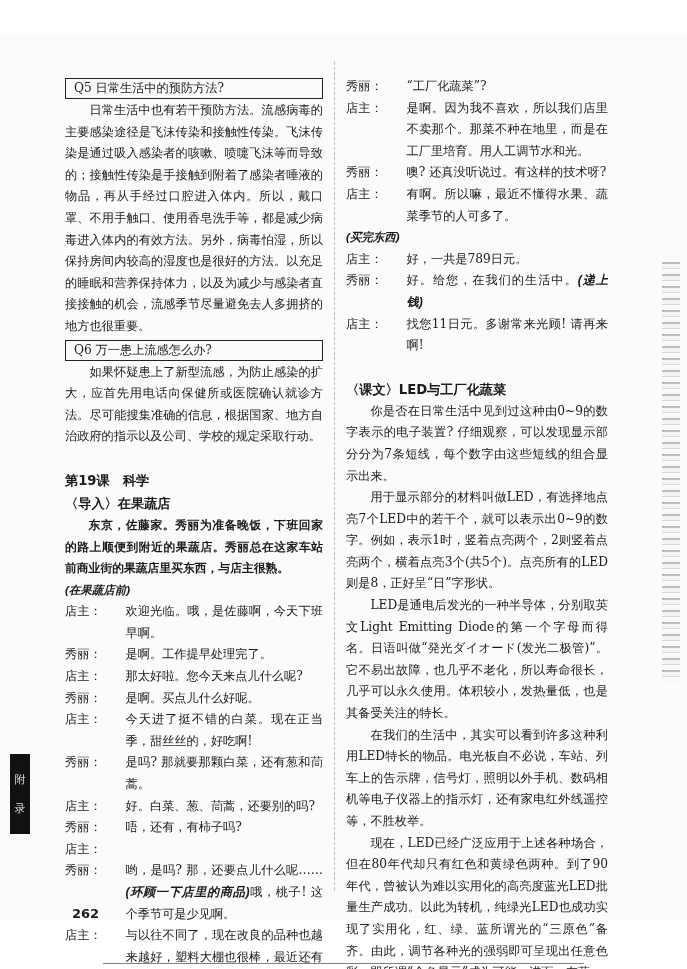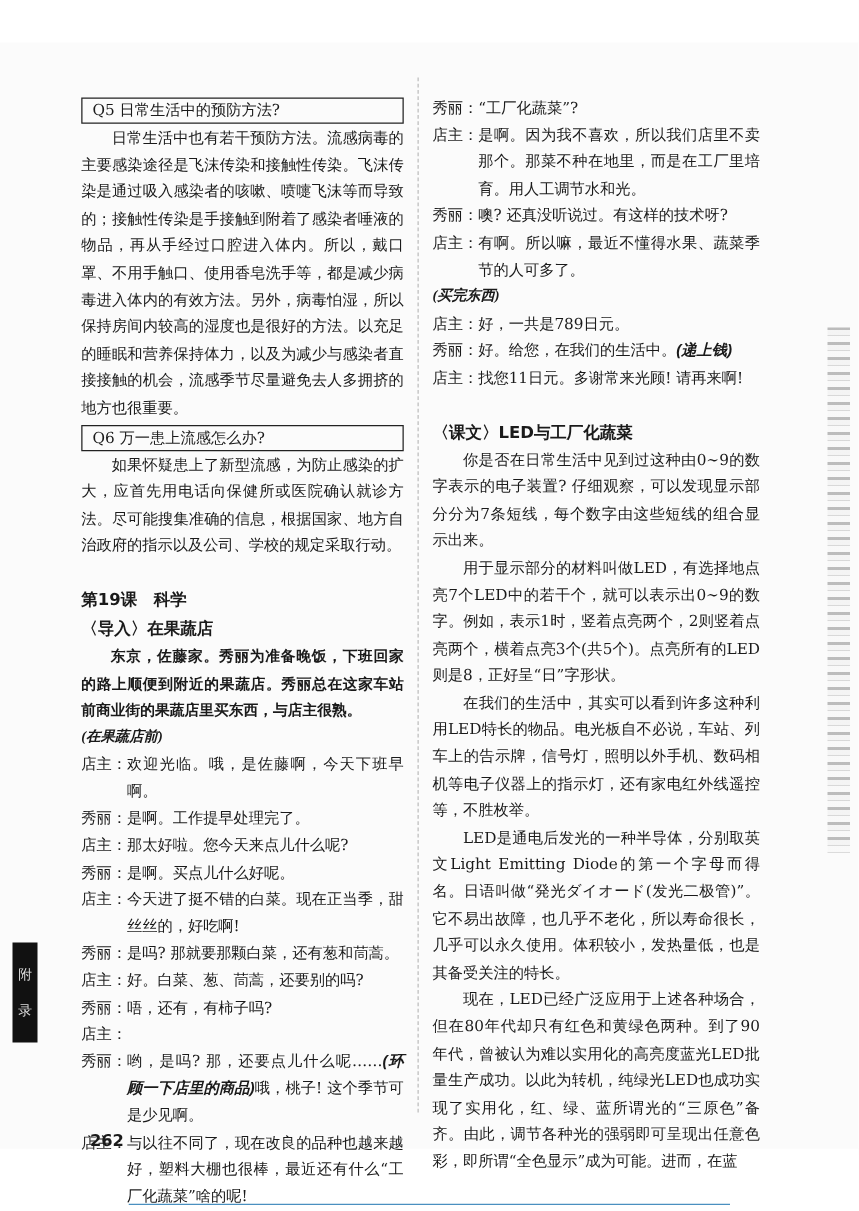--- a/index.html
+++ b/index.html
@@ -33,25 +33,25 @@
   .lesson-title {
     font-family:"DejaVu Sans","Liberation Sans",sans-serif; font-weight:bold;
     font-size:13.2px; margin-top:21px; line-height:23px;
   }
   .section-title {
     font-family:"DejaVu Sans","Liberation Sans",sans-serif; font-weight:bold;
     font-size:13.2px; line-height:23px;
   }
   .intro { font-family:"DejaVu Sans","Liberation Sans",sans-serif; font-weight:bold; font-size:11.8px; }
   .stage {
-    font-family:Liberation Serif, serif; font-weight:bold; font-style:italic;
+    font-family:Liberation Sans, sans-serif; font-weight:bold; font-style:italic;
     font-size:11.5px;
   }
   .stage-inline { font-family:Liberation Sans, sans-serif; font-weight:bold; font-style:italic; }
-  .dlg { display:flex; }
+  .dlg { display:flex;gap:24px; }
   .dlg .spk { flex:0 0 auto; white-space:nowrap; }
   .dlg .txt { flex:1; text-align:justify; }
   .gap { height:21px; }
   .side-tab {
     position:absolute; left:10px; top:754px; width:20px; height:80px;
     background:#111; color:#ddd; font-size:11px;
     display:flex; flex-direction:column; align-items:center; justify-content:center; gap:14px;
   }
   .page-number {
     position:absolute; left:72px; top:906px;
@@ -169,19 +169,19 @@
     </div>
   <div class="dlg">
       <span class="spk">店主：</span>
       <span class="txt">找您11日元。多谢常来光顾! 请再来啊!</span>
     </div>
 
   <div class="gap"></div>
   <div class="section-title">〈课文〉LED与工厂化蔬菜</div>
   <p>你是否在日常生活中见到过这种由0~9的数字表示的电子装置? 仔细观察，可以发现显示部分分为7条短线，每个数字由这些短线的组合显示出来。</p>
   <p>用于显示部分的材料叫做LED，有选择地点亮7个LED中的若干个，就可以表示出0~9的数字。例如，表示1时，竖着点亮两个，2则竖着点亮两个，横着点亮3个(共5个)。点亮所有的LED则是8，正好呈“日”字形状。</p>
+  <p>LED是通电后发光的一种半导体，分别取英文Light Emitting Diode的第一个字母而得名。日语叫做“発光ダイオード(发光二极管)”。它不易出故障，也几乎不老化，所以寿命很长，几乎可以永久使用。体积较小，发热量低，也是其备受关注的特长。</p>
   <p>在我们的生活中，其实可以看到许多这种利用LED特长的物品。电光板自不必说，车站、列车上的告示牌，信号灯，照明以外手机、数码相机等电子仪器上的指示灯，还有家电红外线遥控等，不胜枚举。</p>
-  <p>LED是通电后发光的一种半导体，分别取英文Light Emitting Diode的第一个字母而得名。日语叫做“発光ダイオード(发光二极管)”。它不易出故障，也几乎不老化，所以寿命很长，几乎可以永久使用。体积较小，发热量低，也是其备受关注的特长。</p>
   <p>现在，LED已经广泛应用于上述各种场合，但在80年代却只有红色和黄绿色两种。到了90年代，曾被认为难以实用化的高亮度蓝光LED批量生产成功。以此为转机，纯绿光LED也成功实现了实用化，红、绿、蓝所谓光的“三原色”备齐。由此，调节各种光的强弱即可呈现出任意色彩，即所谓“全色显示”成为可能。进而，在蓝</p>
 </div>
 
 <div class="page-number">262</div>
 <div class="bottom-rule"></div>
 
 </body></html>

